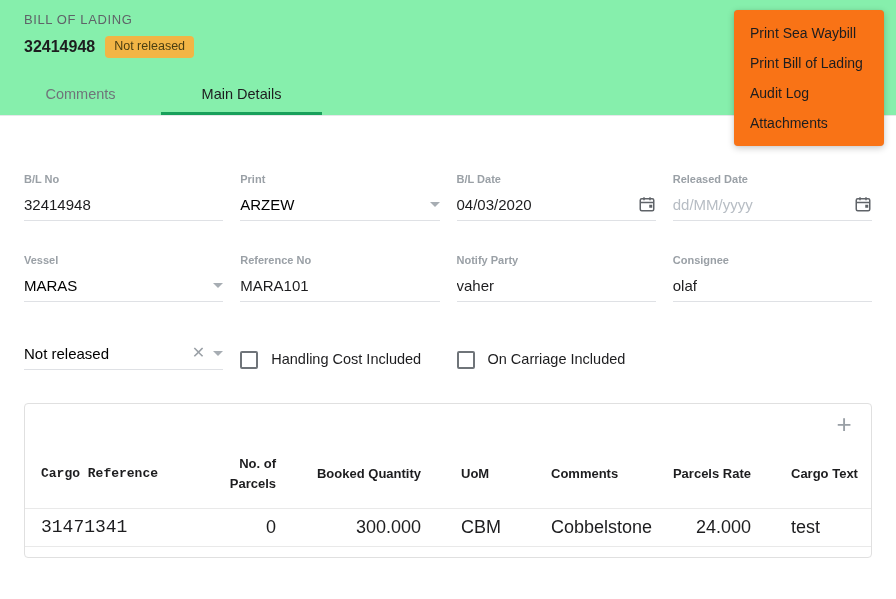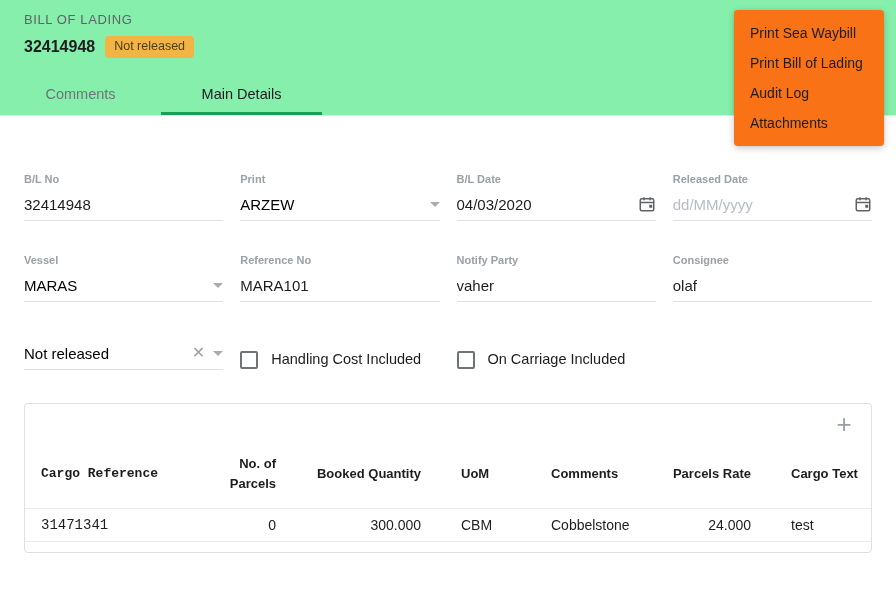--- a/index.html
+++ b/index.html
@@ -70,21 +70,21 @@
   .card-toolbar { display: flex; justify-content: flex-end; padding: 8px 14px 0; }
   .add-btn {
     font-size: 26px; color: #9aa0a6; width: 26px; height: 26px; line-height: 24px;
     text-align: center; cursor: pointer; font-weight: 300; user-select: none;
   }
   table.cargo { width: 100%; border-collapse: collapse; table-layout: fixed; }
   .cargo th {
     font-size: 13px; font-weight: 700; color: #1d1d1f; vertical-align: middle;
     padding: 16px 0 14px; line-height: 1.55; border-bottom: 1px solid #e9e9e9;
   }
-  .cargo td { font-size: 14px; color: #1d1d1f; padding: 8px 0; border-bottom: 1px solid #e9e9e9; vertical-align: middle; }
+  .cargo td { font-size: 18px; color: #1d1d1f; padding: 8px 0; border-bottom: 1px solid #e9e9e9; vertical-align: middle; }
   .al { text-align: left; }
   .ar { text-align: right; }
   .pad-first { padding-left: 16px !important; font-family: Liberation Mono, monospace; }
   .pad-l { padding-left: 40px !important; }
 </style>
 </head>
 <body>
 
 <header class="page-header">
   <div class="header-inner">

